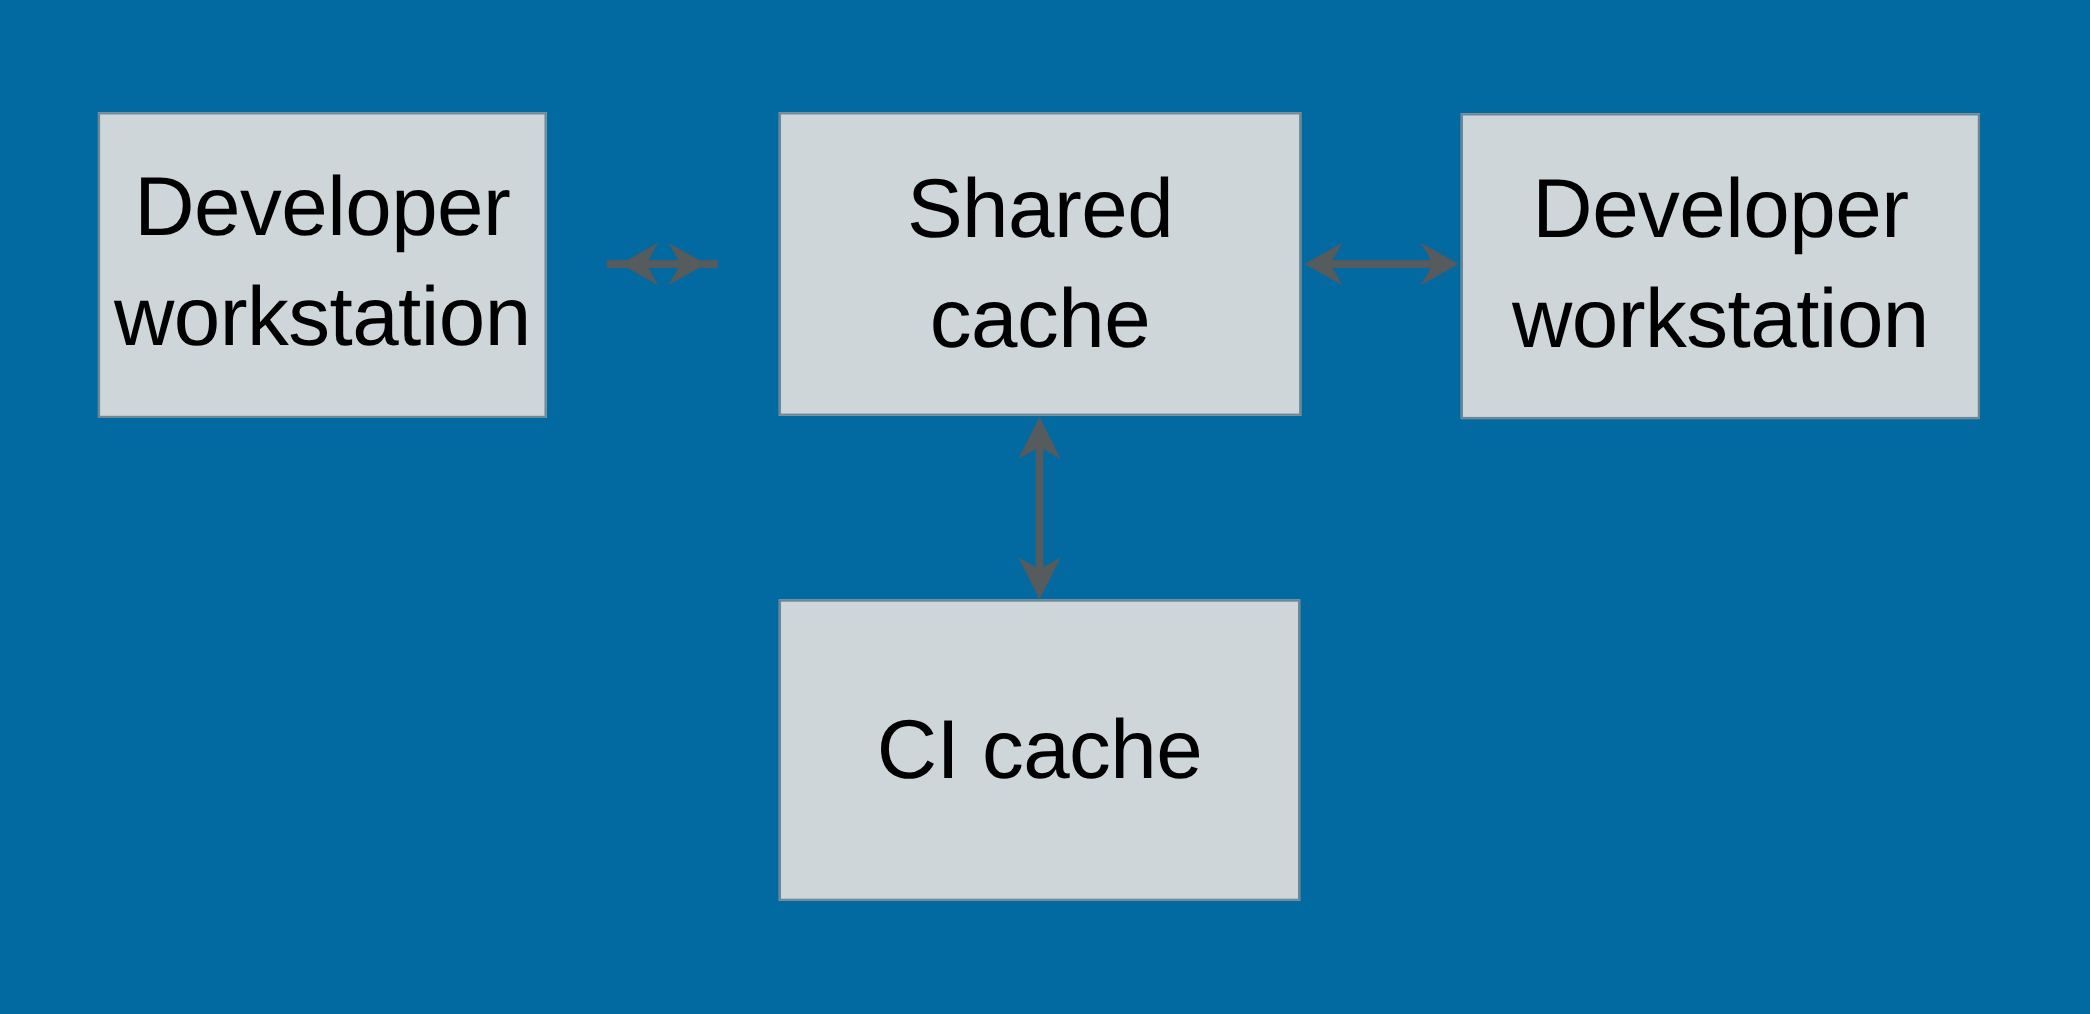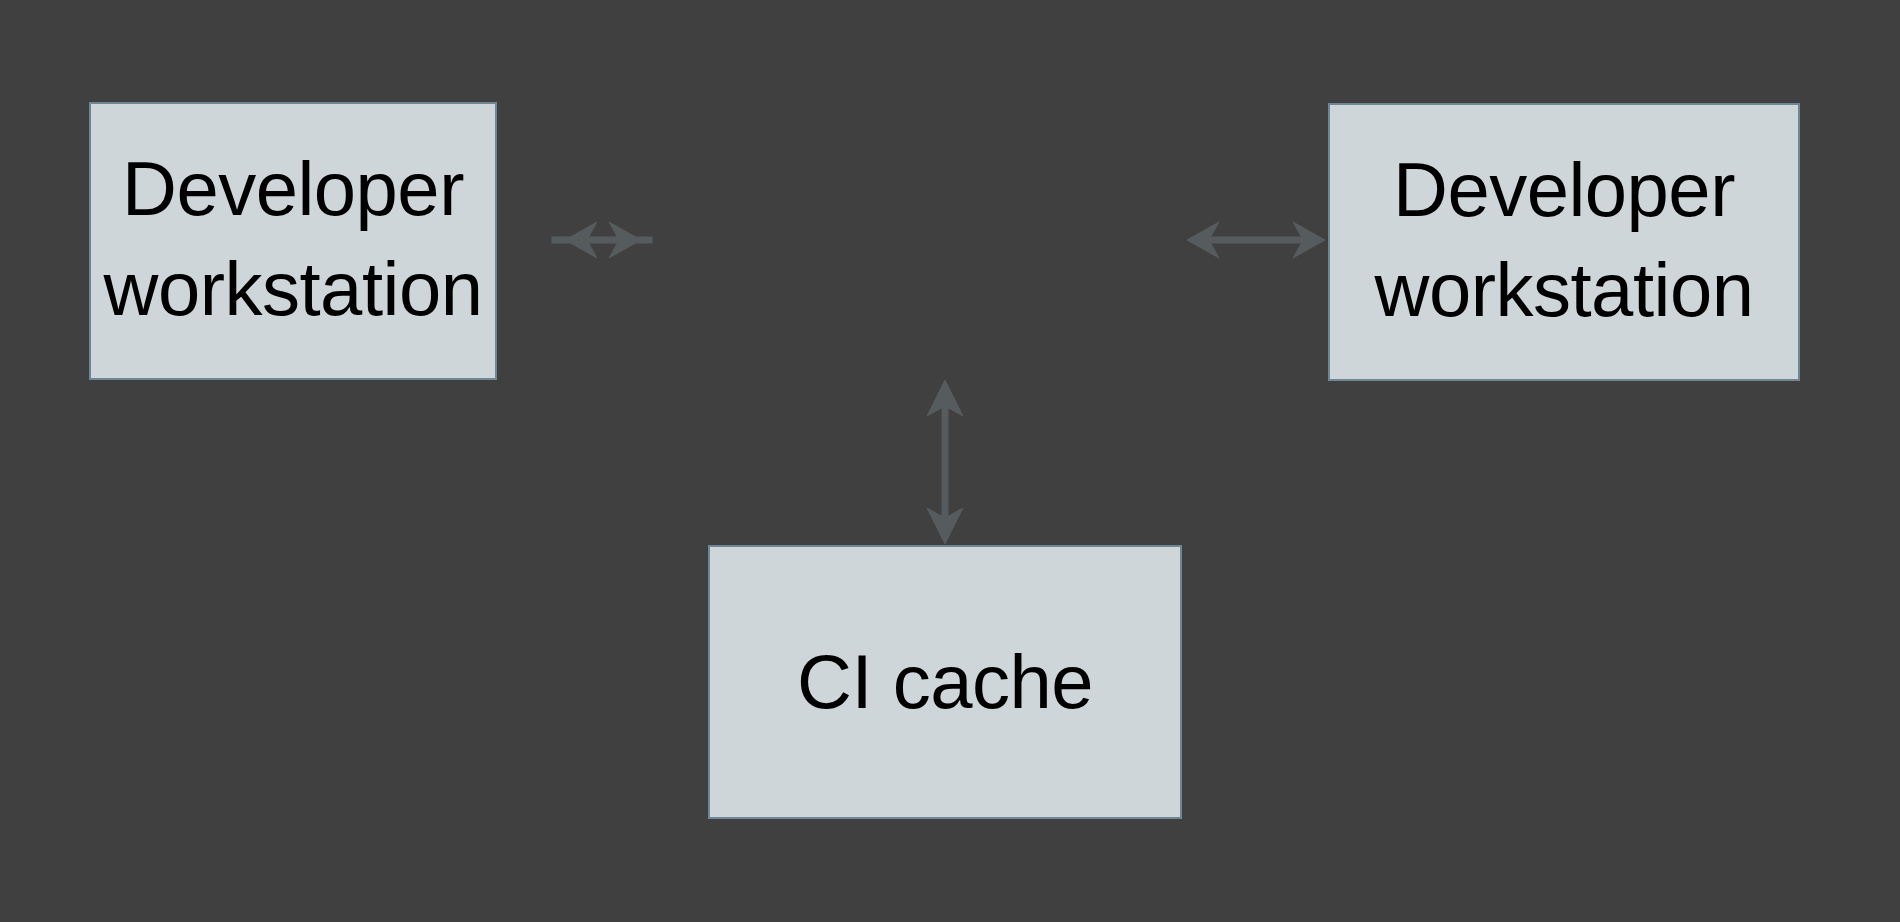--- a/index.html
+++ b/index.html
@@ -8,21 +8,21 @@
     padding: 0;
     background: #ffffff;
   }
   body {
     font-family: "Liberation Sans", "DejaVu Sans", sans-serif;
   }
   #canvas {
     position: relative;
     width: 1900px;
     height: 922px;
-    background: #404040;
+    background: #0369a1;
     overflow: hidden;
   }
   .node {
     position: absolute;
     box-sizing: border-box;
     background: #ced6da;
     border: 2px solid #6f8795;
     display: flex;
     align-items: center;
     justify-content: center;
@@ -59,20 +59,24 @@
 </head>
 <body>
 
 <div id="canvas">
 
   <div class="node" id="node-dev-left">
     <span class="node-label">Developer
 workstation</span>
   </div>
 
+  <div class="node" id="node-shared">
+    <span class="node-label">Shared
+cache</span>
+  </div>
 
   <div class="node" id="node-dev-right">
     <span class="node-label">Developer
 workstation</span>
   </div>
 
   <div class="node" id="node-ci">
     <span class="node-label">CI cache</span>
   </div>
 

